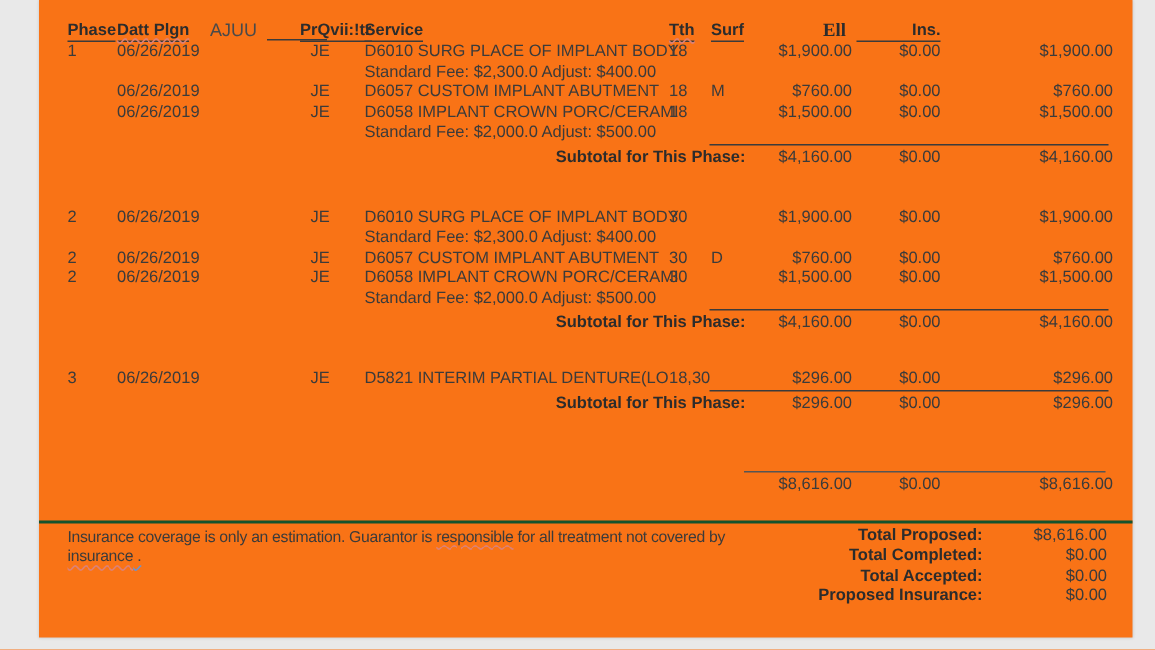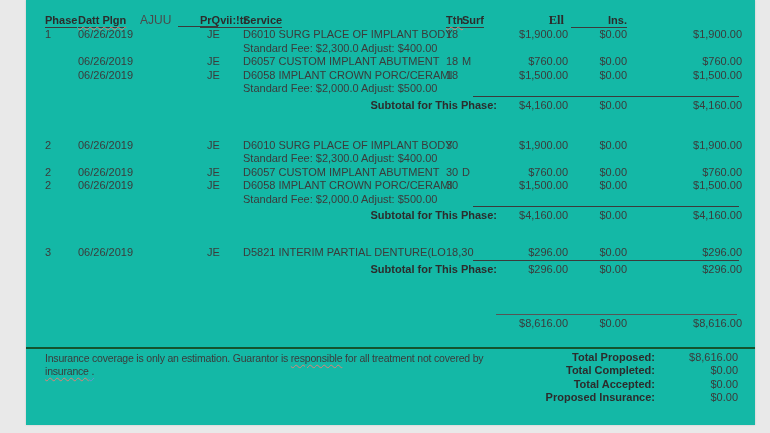--- a/index.html
+++ b/index.html
@@ -4,32 +4,32 @@
 <style>
   html,body{margin:0;padding:0;}
   body{
     width:770px;height:433px;position:relative;overflow:hidden;
     background:#e9e9e9;
     font-family:"Liberation Sans",sans-serif;
     color:#3b3b3b;
   }
   .page{
     position:absolute;left:26px;top:0;width:729px;height:425px;
-    background:#14b8a6;box-sizing:border-box;padding-top:14px;
+    background:#f97316;box-sizing:border-box;padding-top:14px;
     box-shadow:0 0 2px rgba(0,0,0,.15);
   }
   
   .trow{position:relative;height:13.5px;font-size:11px;white-space:nowrap;}
   .c{position:absolute;top:0;line-height:13px;}
   .c-phase{left:19px;}
   .c-date{left:52px;}
   .c-prov{left:181px;}
   .c-svc{left:217px;}
   .c-tth{left:420px;}
-  .c-surf{left:436px;}
+  .c-surf{left:448px;}
   .c-fee{left:462px;width:80px;text-align:right;}
   .c-ins{left:545px;width:56px;text-align:right;}
   .c-pat{left:600px;width:116px;text-align:right;}
   
   .hdr{height:14px;font-weight:bold;color:#2c2c2c;}
   .hdr .u{border-bottom:1px solid #3b3b3b;padding-bottom:0;}
   .hdr .c-prov{left:174px;}
   .hdr .c-pat{padding-right:12px;box-sizing:border-box;}
   .hdr .c-ins{padding-right:0;}
   .fee-hdr{font-family:"Liberation Serif",serif;font-size:12.5px;padding-right:4px;box-sizing:border-box;}

